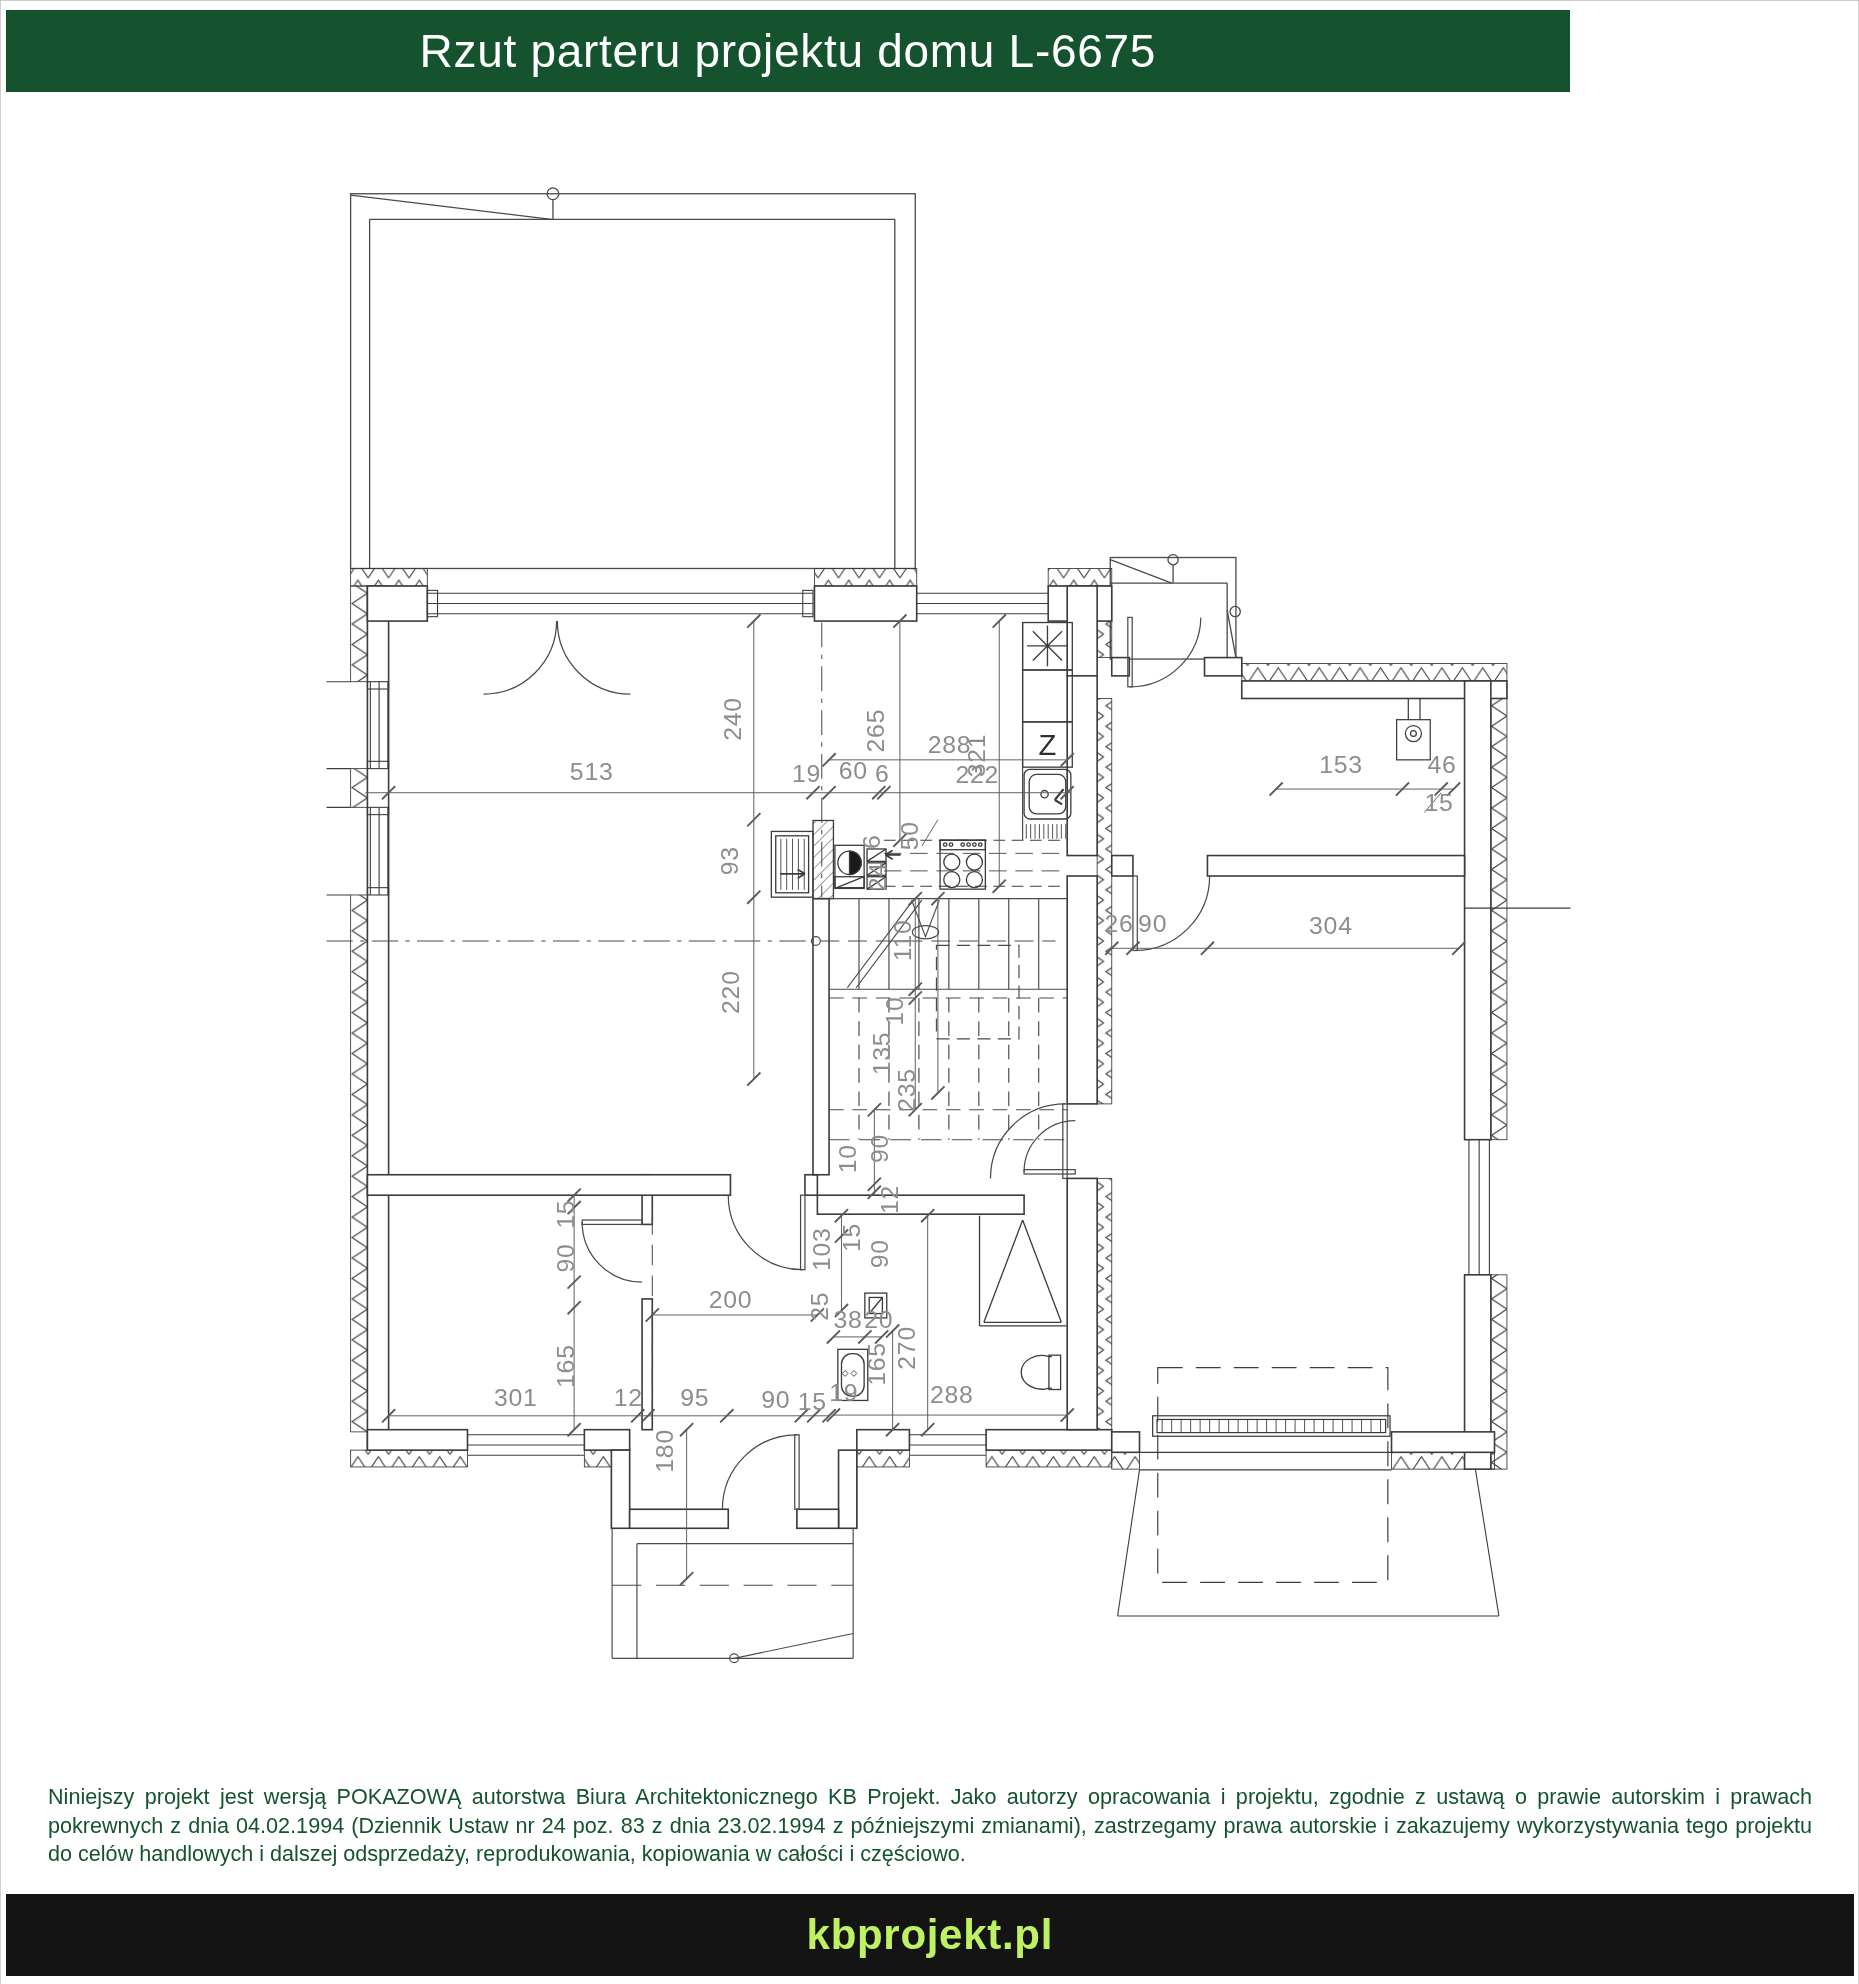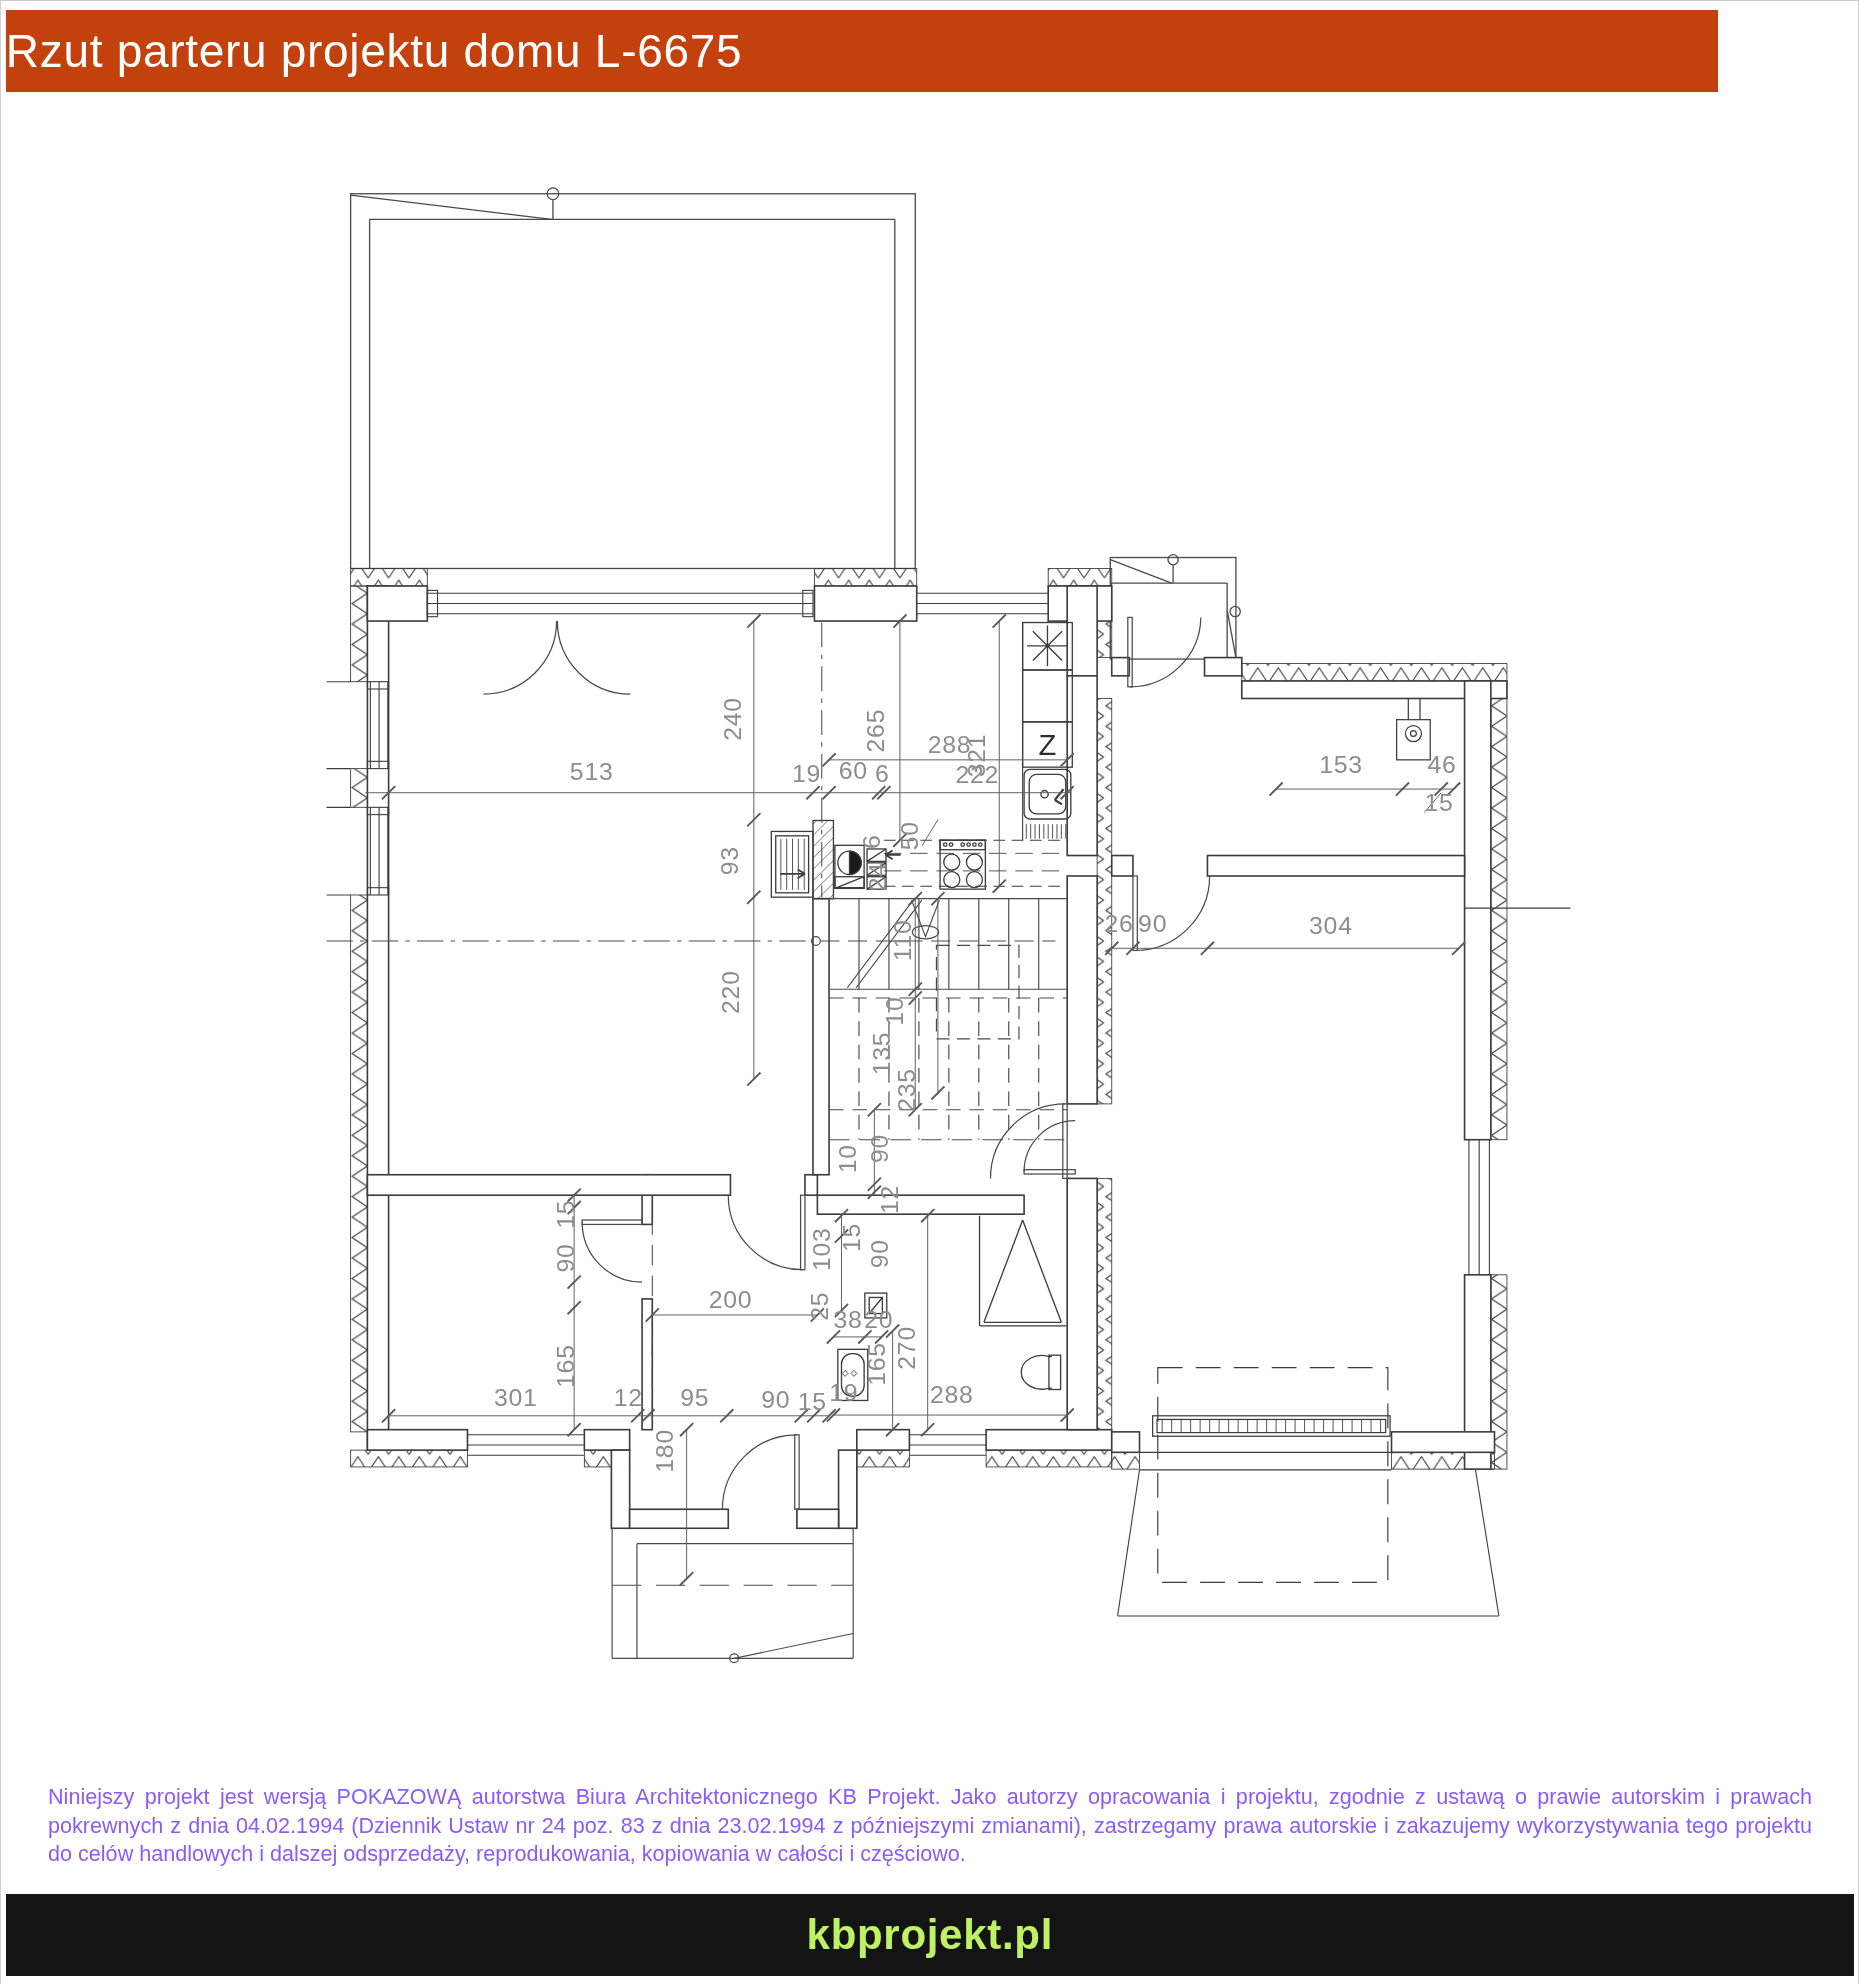--- a/index.html
+++ b/index.html
@@ -1,25 +1,25 @@
 <!DOCTYPE html>
 <html style="font-size:11.7px"><head>
 <meta charset="utf-8">
 <style>
   html,body{margin:0;padding:0;background:#e8e8e8;}
   .page{position:relative;width:1859px;height:1985px;background:#ffffff;
         font-family:"Liberation Sans",sans-serif;overflow:hidden;
         box-shadow:inset 0 0 0 0.7px #bdbdbd;}
-  .titlebar{position:absolute;left:5.8px;top:10.2px;width:1712px;height:82px;
-        background:#c2410c;display:flex;align-items:center;justify-content:flex-start;}
+  .titlebar{position:absolute;left:5.8px;top:10.2px;width:1564px;height:82px;
+        background:#14532d;display:flex;align-items:center;justify-content:center;}
   .titlebar span{color:#ffffff;font-size:46px;font-weight:500;letter-spacing:0.7px;}
   .planwrap{position:absolute;left:0;top:0;width:1859px;height:1985px;}
   svg{position:absolute;left:0;top:0;}
   .disclaimer{position:absolute;left:48px;top:1783px;width:1764px;
-        font-size:21.6px;line-height:28.5px;color:#8b5cf6;
+        font-size:21.6px;line-height:28.5px;color:#14532d;
         text-align:justify;text-align-last:left;}
   .footerbar{position:absolute;left:5.8px;top:1894px;width:1848px;height:82px;
         background:#141414;display:flex;align-items:center;justify-content:center;}
   .footerbar span{color:#bef264;font-size:42px;font-weight:700;letter-spacing:0.7px;}
   text.dim{font-family:"Liberation Sans",sans-serif;font-size:34px;fill:#8d8d8d;letter-spacing:1px;}
   text.fix{font-family:"Liberation Sans",sans-serif;font-size:40px;fill:#2e2e2e;font-weight:500;}
 </style>
 </head>
 <body>
 

